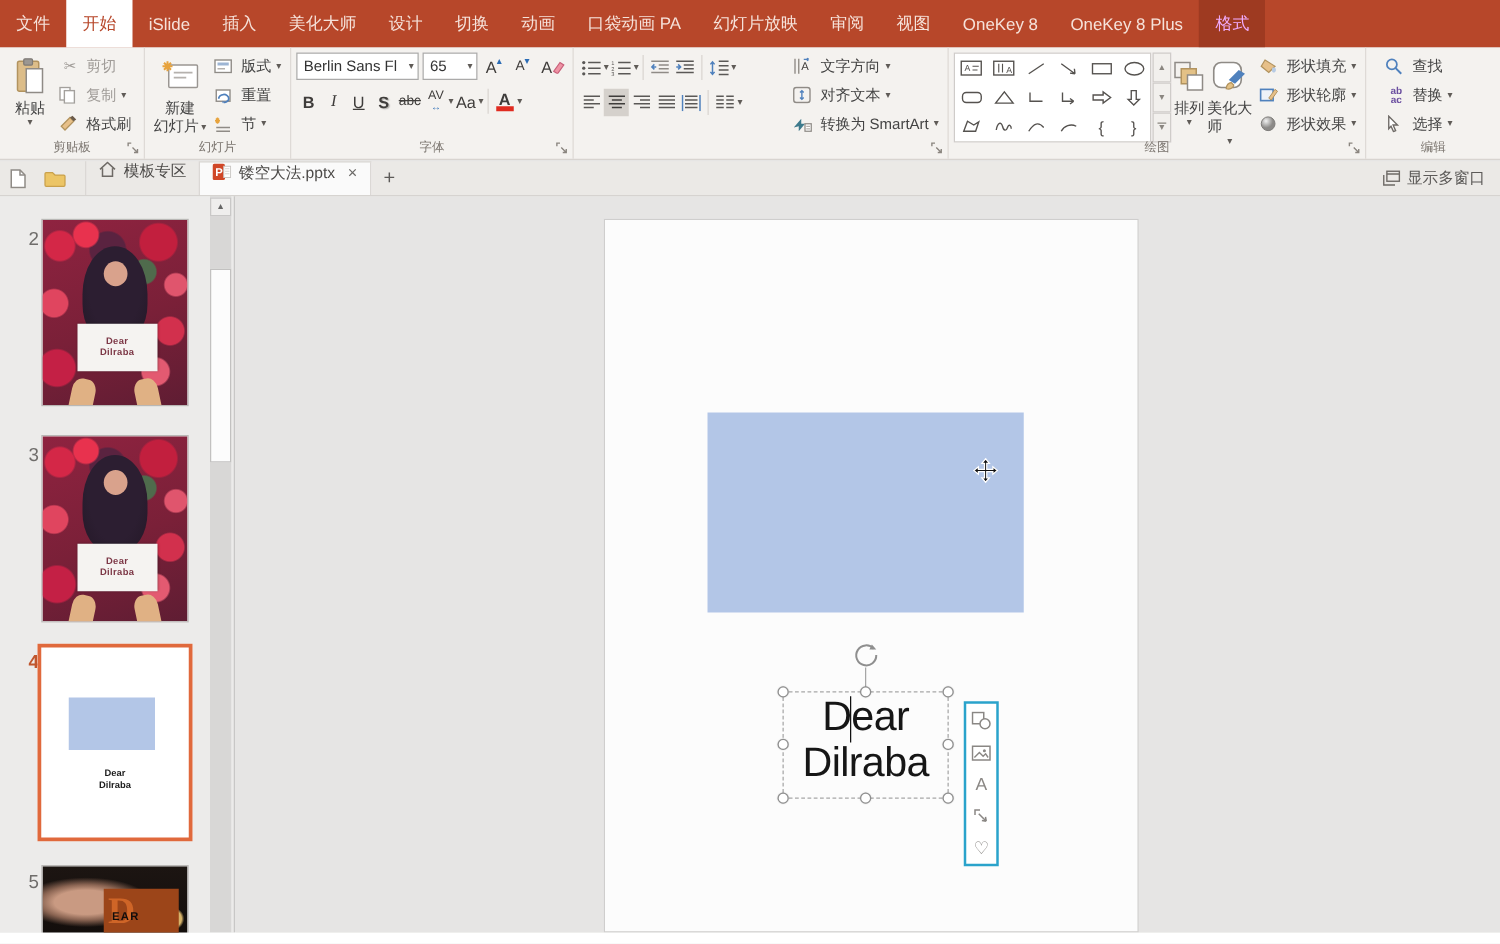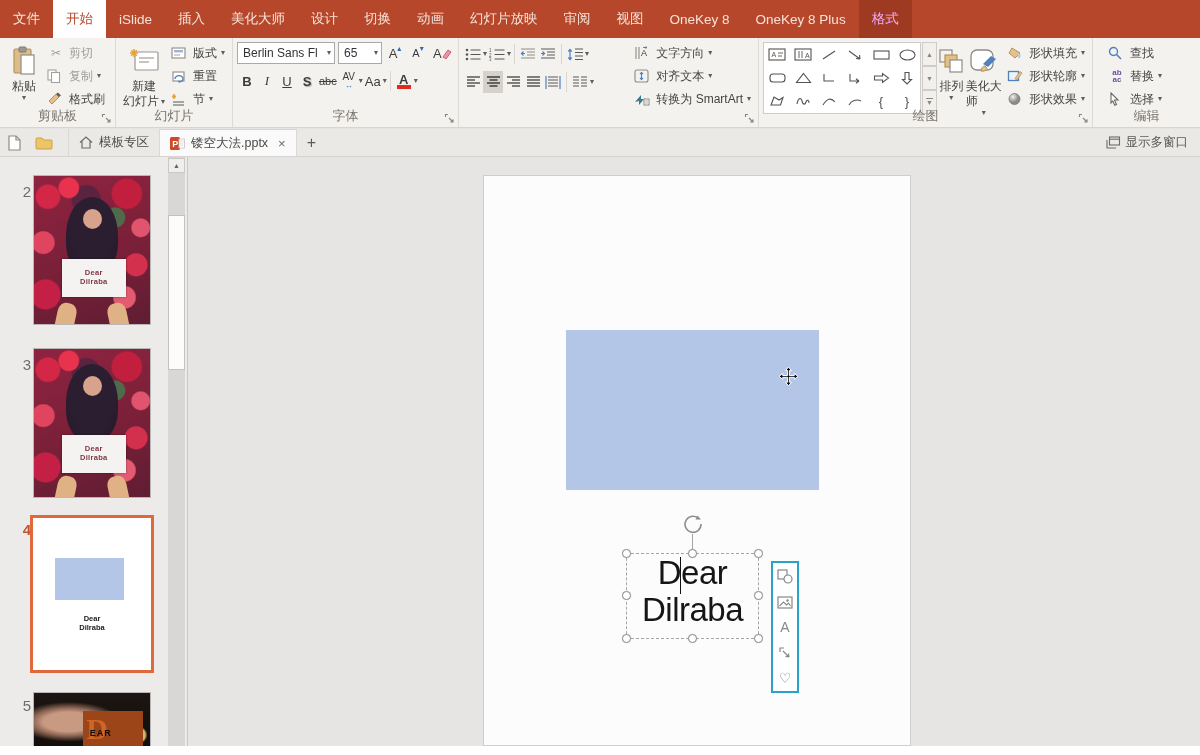--- a/index.html
+++ b/index.html
@@ -15,21 +15,21 @@
   
   .tabs{position:absolute;top:0;left:0;right:0;height:38px;background:var(--red);display:flex;color:#f6e2da;font-size:13.5px}
   .tab{padding:0 13px;display:flex;align-items:center;white-space:nowrap}
   .tab.active{background:#fff;color:var(--red);}
   .tab.format{background:var(--red-dark);color:#f0abfc}
   .tellme{flex:1;background:var(--red-mid);display:flex;align-items:center;gap:8px;padding:0 12px;color:#f3d9ce}
 
   
   .ribbon{position:absolute;top:38px;left:0;right:0;height:90px;background:var(--ribbon-bg);border-bottom:1px solid var(--bord);display:flex}
   .rgroup{position:relative;height:100%;border-right:1px solid #dedad6;padding:4px 4px 18px 4px}
-  .glabel{position:absolute;bottom:2px;left:0;right:0;text-align:center;font-size:13px;color:var(--gray)}
+  .glabel{position:absolute;bottom:2px;left:0;right:0;text-align:center;font-size:10px;color:var(--gray)}
   .launcher{position:absolute;right:3px;bottom:3px;width:11px;height:11px}
   .bigbtn{display:flex;flex-direction:column;align-items:center;justify-content:flex-start;font-size:12px;color:var(--txt);padding-top:3px;line-height:15px}
   .bigbtn .bicon{height:32px;display:flex;align-items:center;justify-content:center;margin-bottom:2px}
   .smallrows{display:flex;flex-direction:column;justify-content:flex-start;gap:1px}
   .srow{display:flex;align-items:center;gap:4px;height:22px;font-size:12px;color:var(--txt);padding:0 3px;white-space:nowrap}
   .srow.dis{color:#a19d99}
   .dd{font-size:8px;color:#5f5b57;line-height:1}
   .combo{display:flex;align-items:center;background:#fff;border:1px solid var(--combo);height:22px;font-size:12px;color:#333;padding:0 3px 0 5px}
   .combo .dd{margin-left:auto;padding-left:4px}
   .fbtn{min-width:20px;height:22px;display:flex;align-items:center;justify-content:center;font-size:13px;color:#3f3d3b;padding:0 2px}
@@ -41,21 +41,21 @@
   
   .gallery{display:flex}
   .gcells{width:158px;height:72px;background:#fff;border:1px solid #cfccc9;display:grid;grid-template-columns:repeat(6,1fr);grid-template-rows:repeat(3,1fr)}
   .gcell{display:flex;align-items:center;justify-content:center;color:#55524f;font-size:12px}
   .gscroll{width:15px;height:72px;display:flex;flex-direction:column;margin-left:1px}
   .gsb{flex:1;background:#f2f0ed;border:1px solid #cfccc9;display:flex;align-items:center;justify-content:center;font-size:7px;color:#8a8680}
 
   
   .tabbar{position:absolute;top:129px;left:0;right:0;height:28px;background:#ebe9e6;border-bottom:1px solid #d6d3d0;display:flex;align-items:stretch;font-size:12.5px;color:#4c4a48}
   .tbicon{display:flex;align-items:center;padding:0 7px}
-  .doctab{display:flex;align-items:center;gap:6px;padding:0 10px;border-right:1px solid #dbd8d5}
+  .doctab{display:flex;gap:6px;padding:0 10px;border-right:1px solid #dbd8d5}
   .doctab.first{border-left:1px solid #dbd8d5;margin-left:8px}
   .doctab.active{background:#fafafa;border-top:1px solid #d6d3d0}
   .plus{display:flex;align-items:center;padding:0 10px;font-size:16px;color:#5c5a58}
   .multiwin{margin-left:auto;display:flex;align-items:center;gap:5px;padding:0 12px;color:#5c5a58}
 
   
   .bodyarea{position:absolute;top:157px;left:0;right:0;bottom:0}
   .panel{position:absolute;left:0;top:0;width:188px;height:100%;background:#ecebea;border-right:1px solid #c8c7c6}
   .snum{position:absolute;font-size:15px;color:#6f6d6b;width:18px;text-align:center}
   .snum.sel{color:#c0562e;font-weight:bold}
@@ -134,20 +134,23 @@
     <div class="tab">
         <span>设计</span>
       </div>
     <div class="tab">
         <span>切换</span>
       </div>
     <div class="tab">
         <span>动画</span>
       </div>
     <div class="tab">
+        <span>口袋动画 PA</span>
+      </div>
+    <div class="tab">
         <span>幻灯片放映</span>
       </div>
     <div class="tab">
         <span>审阅</span>
       </div>
     <div class="tab">
         <span>视图</span>
       </div>
     <div class="tab">
         <span>OneKey 8</span>

